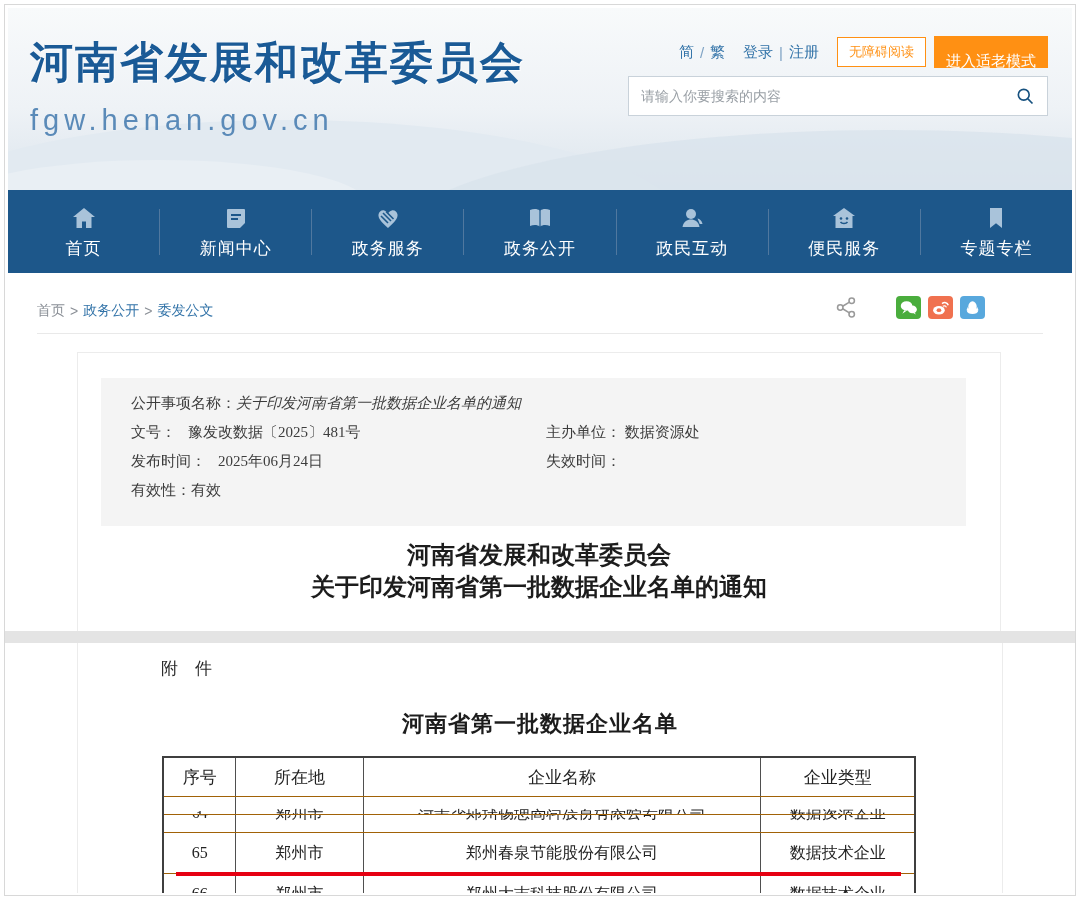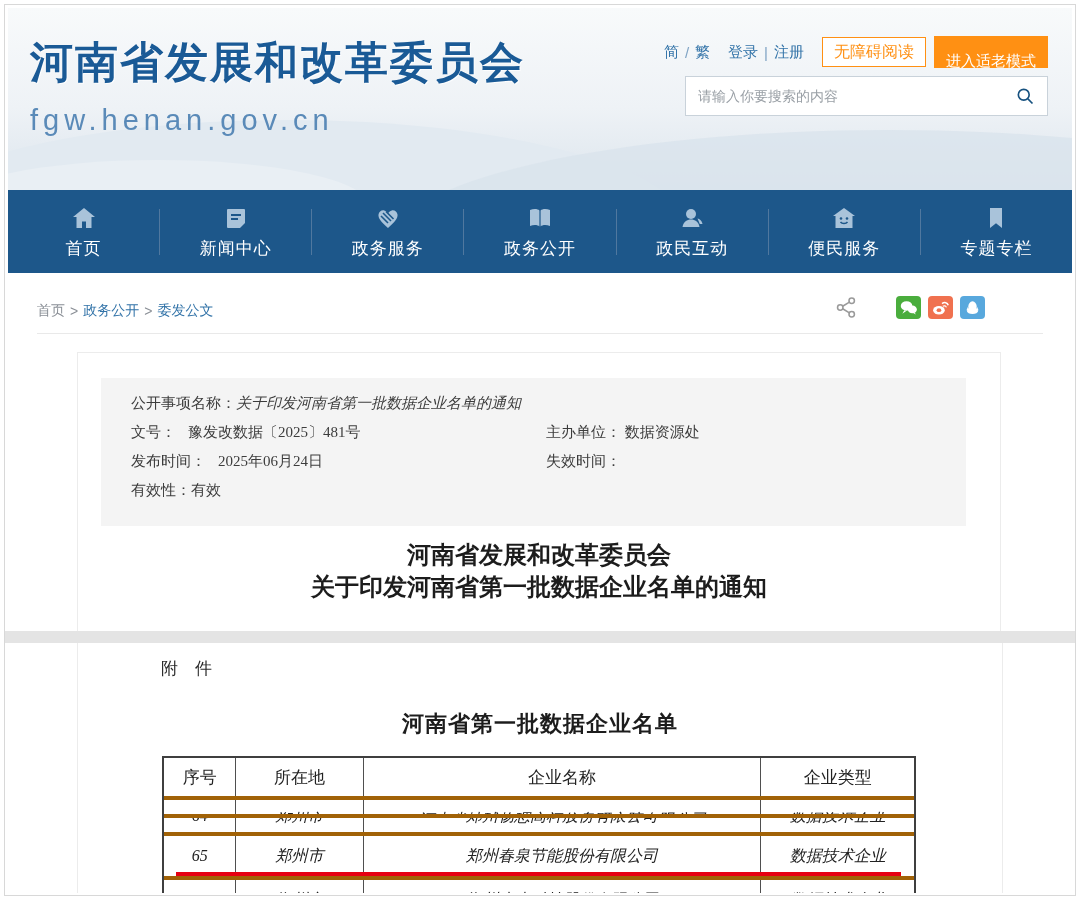--- a/index.html
+++ b/index.html
@@ -15,24 +15,24 @@
   .mtn2 { left:380px; bottom:-170px; width:1000px; height:230px; background:#d9e3ec; opacity:.8; }
   .mtn3 { left:-60px; bottom:-60px; width:420px; height:90px; background:#e9eff4; }
   .site-id { position:absolute; left:22px; top:26px; }
   .site-title { font-size:43px; font-weight:800; color:#1a5a96; letter-spacing:2px; text-shadow:1px 1px 0 rgba(255,255,255,.8); }
   .site-url { margin-top:12px; font-size:29px; color:#5a8ab8; letter-spacing:5px; }
 
   .utility-row { position:absolute; top:28px; right:24px; display:flex; align-items:center; gap:8px; font-size:15px; }
   .utility-link { color:#3273a8; text-decoration:none; cursor:pointer; }
   .utility-sep { color:#7fa3c4; }
   .util-group { display:flex; gap:6px; align-items:center; margin-right:10px; }
-  .btn-accessibility { height:30px; padding:0 11px; background:#fff; border:1px solid #ff9013; color:#ff9013; font-size:16px; cursor:pointer; }
+  .btn-accessibility { height:30px; padding:0 11px; background:#fff; border:1px solid #ff9013; color:#ff9013; font-size:13px; cursor:pointer; }
   .btn-elder { height:30px; padding:15px 11px; background:#ff9013; border:1px solid #ff9013; color:#fff; font-size:15px; cursor:pointer; }
 
-  .search-box { position:absolute; top:68px; right:24px; width:363px; height:40px; background:#fff; border:1px solid #c9d2da; display:flex; align-items:center; padding:0 12px; }
+  .search-box { position:absolute; top:68px; right:24px; width:420px; height:40px; background:#fff; border:1px solid #c9d2da; display:flex; align-items:center; padding:0 12px; }
   .search-input { flex:1; border:none; outline:none; font-size:14px; color:#555; background:transparent; }
   .search-input::placeholder { color:#9aa0a6; }
   .search-icon { width:20px; height:20px; flex:0 0 auto; cursor:pointer; }
 
   
   .main-nav { position:absolute; left:8px; top:190px; right:8px; height:83px; background:#1d578a; display:flex; align-items:center; }
   .nav-item { flex:1; text-align:center; cursor:pointer; padding-top:2px; }
   .nav-icon { display:block; width:26px; height:26px; margin:0 auto; }
   .nav-label { display:block; margin-top:6px; font-size:17px; color:#fff; letter-spacing:1px; }
   .nav-sep { width:1px; height:46px; background:#50789f; align-self:center; }
@@ -65,21 +65,21 @@
   .attachment-title { position:absolute; left:0; top:66px; width:100%; text-align:center; font-size:22px; font-weight:600; color:#1c1c1c; letter-spacing:1px; }
 
   
   .tbl { position:absolute; left:84px; top:113px; width:754px; border:2px solid #3f3f3f; background:#fff;
     font-family:"Liberation Serif","DejaVu Serif",serif; color:#222; }
   .trow { display:grid; grid-template-columns:9.5% 17% 53% 20.5%; }
   .tcell { display:flex; align-items:center; justify-content:center; font-size:16px; border-left:1px solid #4f4f4f; overflow:hidden; white-space:nowrap; }
   .tcell:first-child { border-left:none; }
   .thead .tcell { height:38px; font-size:17px; }
   .body-row .tcell { height:40px; }
-  .rule { border-top:4px solid #a16207;font-style:italic; }
+  .rule { border-top:1px solid #a16207; }
   .clip { overflow:hidden; }
   .clipA { height:18px; }
   .clipB { height:18px; }
   .clipB .trow { margin-top:-22px; }
   .clipC { height:20px; }
   .highlight-underline { position:absolute; left:12px; right:13px; top:114px; height:4px; background:#e60012; z-index:3; }
 </style>
 </head>
 <body>
 

